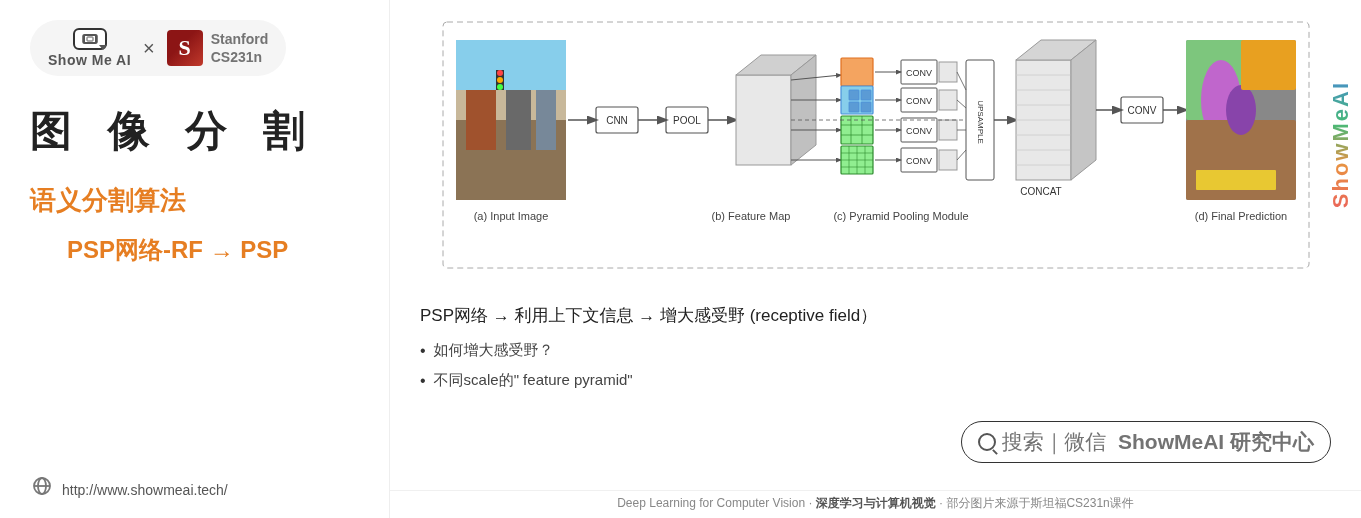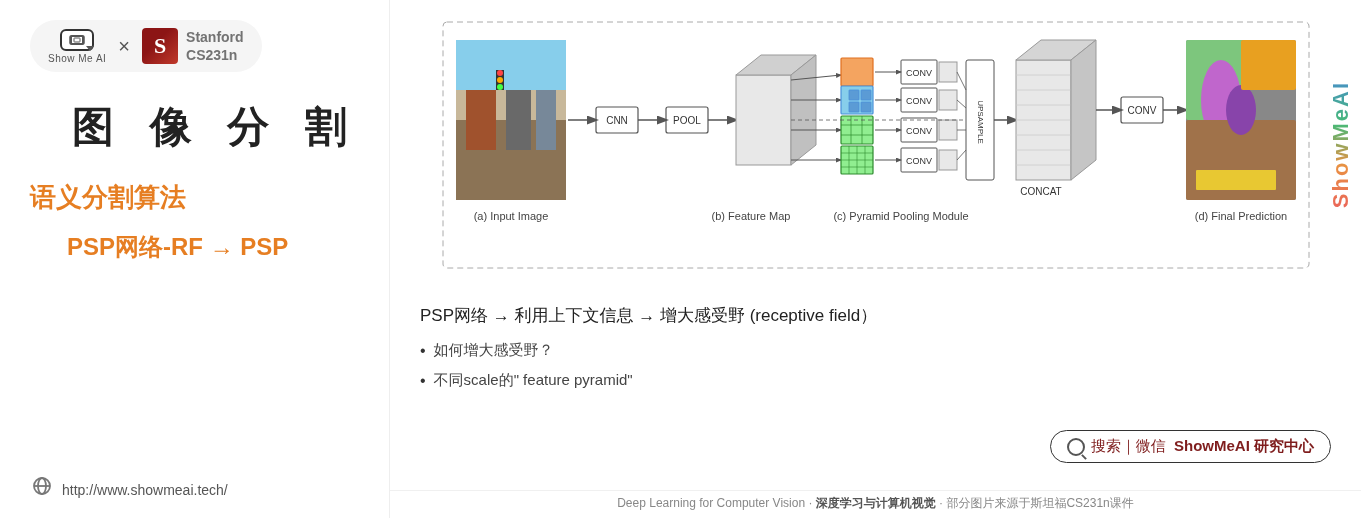--- a/index.html
+++ b/index.html
@@ -68,23 +68,23 @@
       bottom: -2px;
       right: -2px;
       width: 0;
       height: 0;
       border-left: 4px solid transparent;
       border-right: 4px solid transparent;
       border-top: 5px solid #555;
     }
 
     .showme-text {
-      font-size: 10px;
+      font-size: 14px;
       color: #555;
-      font-weight: 400;
+      font-weight: 700;
       letter-spacing: 0.5px;
     }
 
     .times-symbol {
       font-size: 20px;
       color: #555;
       font-weight: 300;
       margin: 0 2px;
     }
 
@@ -117,21 +117,20 @@
       line-height: 1.3;
     }
 
     .page-title {
       margin-top: 30px;
       font-size: 42px;
       font-weight: 600;
       color: #222;
       letter-spacing: 12px;
       line-height: 1.2;
-      text-align: right;
     }
 
     .section-title {
       margin-top: 28px;
       font-size: 26px;
       font-weight: 700;
       color: #e67e22;
       line-height: 1.3;
     }
 
@@ -222,22 +221,22 @@
       position: absolute;
       right: 30px;
       bottom: 55px;
       display: flex;
       align-items: center;
       gap: 6px;
       border: 1.5px solid #333;
       border-radius: 25px;
       padding: 6px 16px;
       background: #fff;
-      font-size: 15px;
-      color: #7f1d1d;
+      font-size: 21px;
+      color: #737373;
     }
 
     .search-badge .search-icon-circle {
       width: 18px;
       height: 18px;
       border: 2px solid #555;
       border-radius: 50%;
       position: relative;
       display: inline-block;
     }

